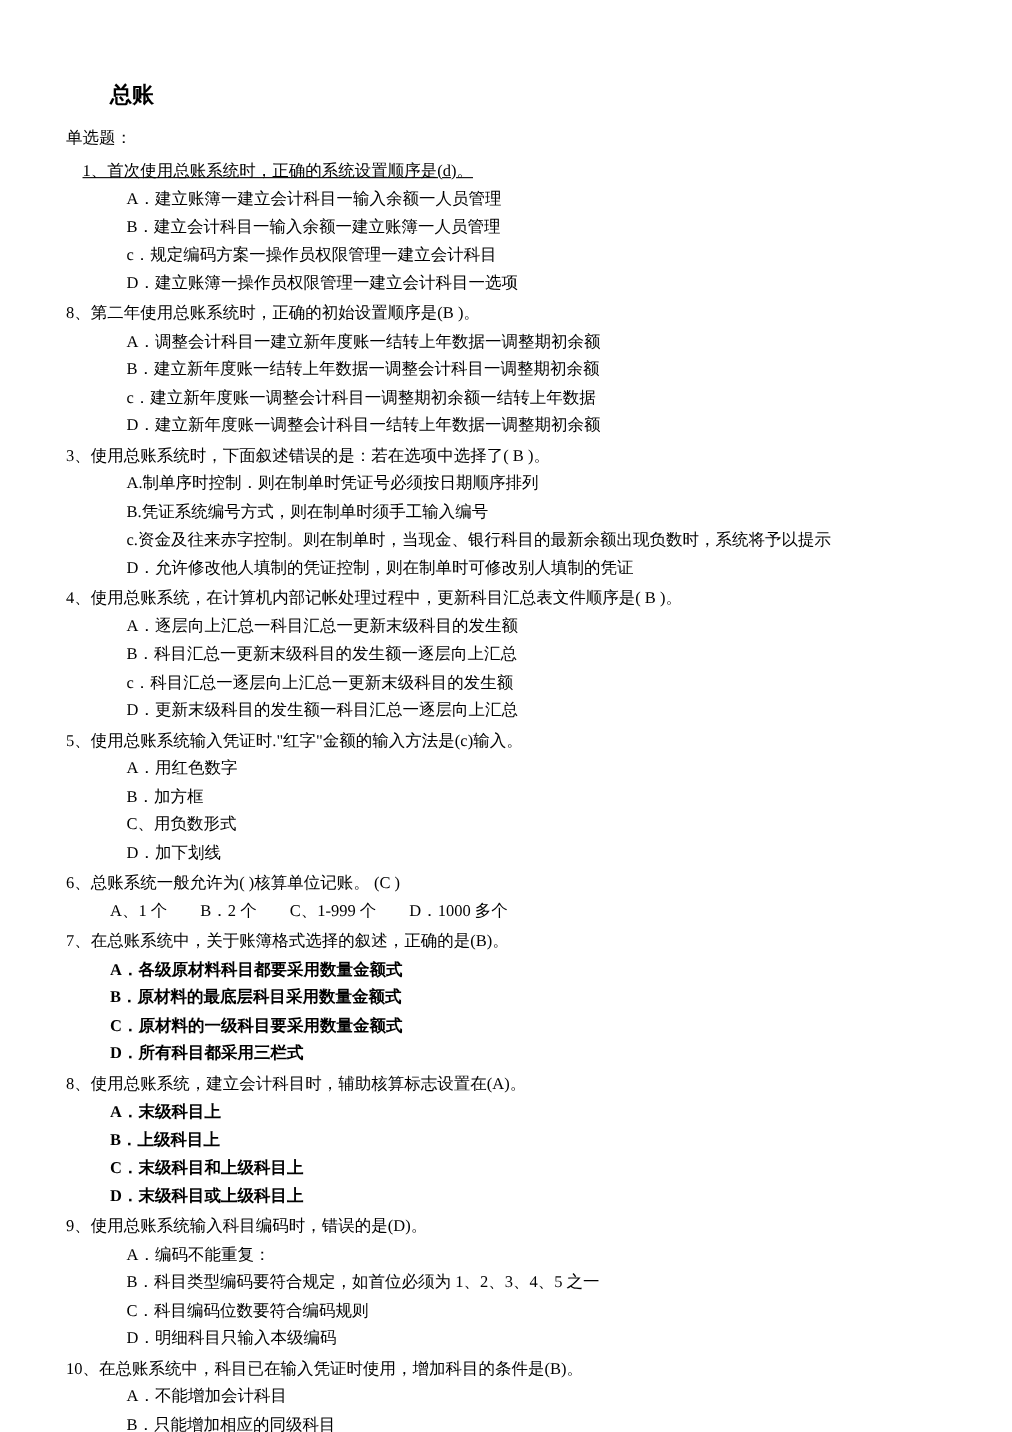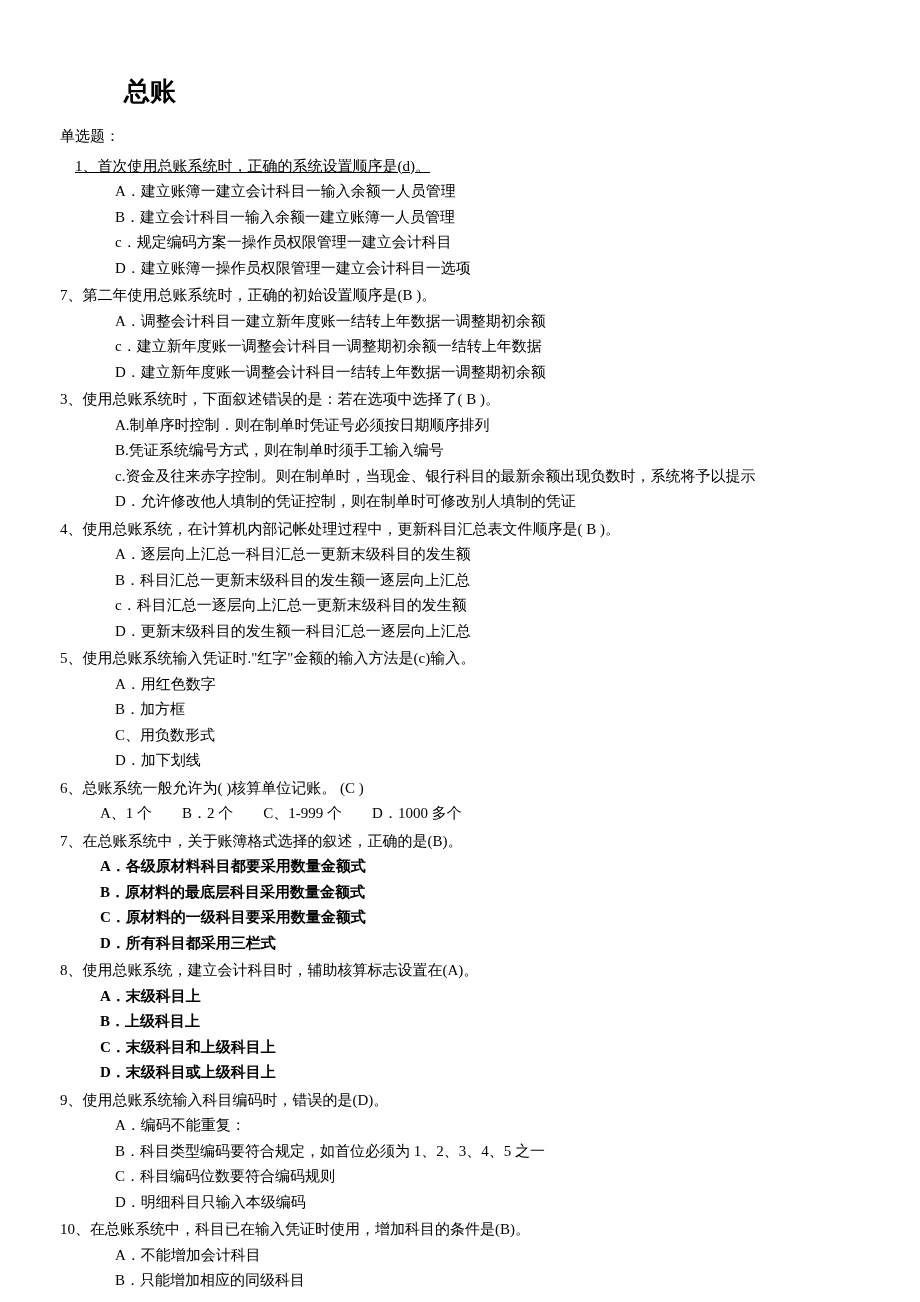--- a/index.html
+++ b/index.html
@@ -7,23 +7,23 @@
       font-size: 15px;
       line-height: 1.7;
       margin: 0;
       padding: 70px 60px 60px 60px;
       background: #fff;
       color: #000;
       width: 920px;
       box-sizing: border-box;
     }
     .title {
-      font-size: 26px;
+      font-size: 20px;
       font-weight: bold;
-      margin-left: 64px;
+      margin-left: 40px;
       margin-bottom: 10px;
     }
     .section-label {
       margin-bottom: 4px;
     }
     .question {
       margin-bottom: 2px;
     }
     .q-stem {
       padding-left: 0;
@@ -59,23 +59,24 @@
     <div class="question">
       <div class="q-stem indent1">1、首次使用总账系统时，正确的系统设置顺序是(d)。</div>
       <div class="options">
         <span class="opt">A．建立账簿一建立会计科目一输入余额一人员管理</span>
         <span class="opt">B．建立会计科目一输入余额一建立账簿一人员管理</span>
         <span class="opt">c．规定编码方案一操作员权限管理一建立会计科目</span>
         <span class="opt">D．建立账簿一操作员权限管理一建立会计科目一选项</span>
       </div>
     </div>
     <div class="question">
-      <div class="q-stem">7、第二年使用总账系统时，正确的初始设置顺序是(B  )。</div>
+      <div class="q-stem">8、第二年使用总账系统时，正确的初始设置顺序是(B  )。</div>
       <div class="options">
         <span class="opt">A．调整会计科目一建立新年度账一结转上年数据一调整期初余额</span>
+        <span class="opt">B．建立新年度账一结转上年数据一调整会计科目一调整期初余额</span>
         <span class="opt">c．建立新年度账一调整会计科目一调整期初余额一结转上年数据</span>
         <span class="opt">D．建立新年度账一调整会计科目一结转上年数据一调整期初余额</span>
       </div>
     </div>
     <div class="question">
       <div class="q-stem">3、使用总账系统时，下面叙述错误的是：若在选项中选择了(  B  )。</div>
       <div class="options">
         <span class="opt">A.制单序时控制．则在制单时凭证号必须按日期顺序排列</span>
         <span class="opt">B.凭证系统编号方式，则在制单时须手工输入编号</span>
         <span class="opt">c.资金及往来赤字控制。则在制单时，当现金、银行科目的最新余额出现负数时，系统将予以提示</span>

